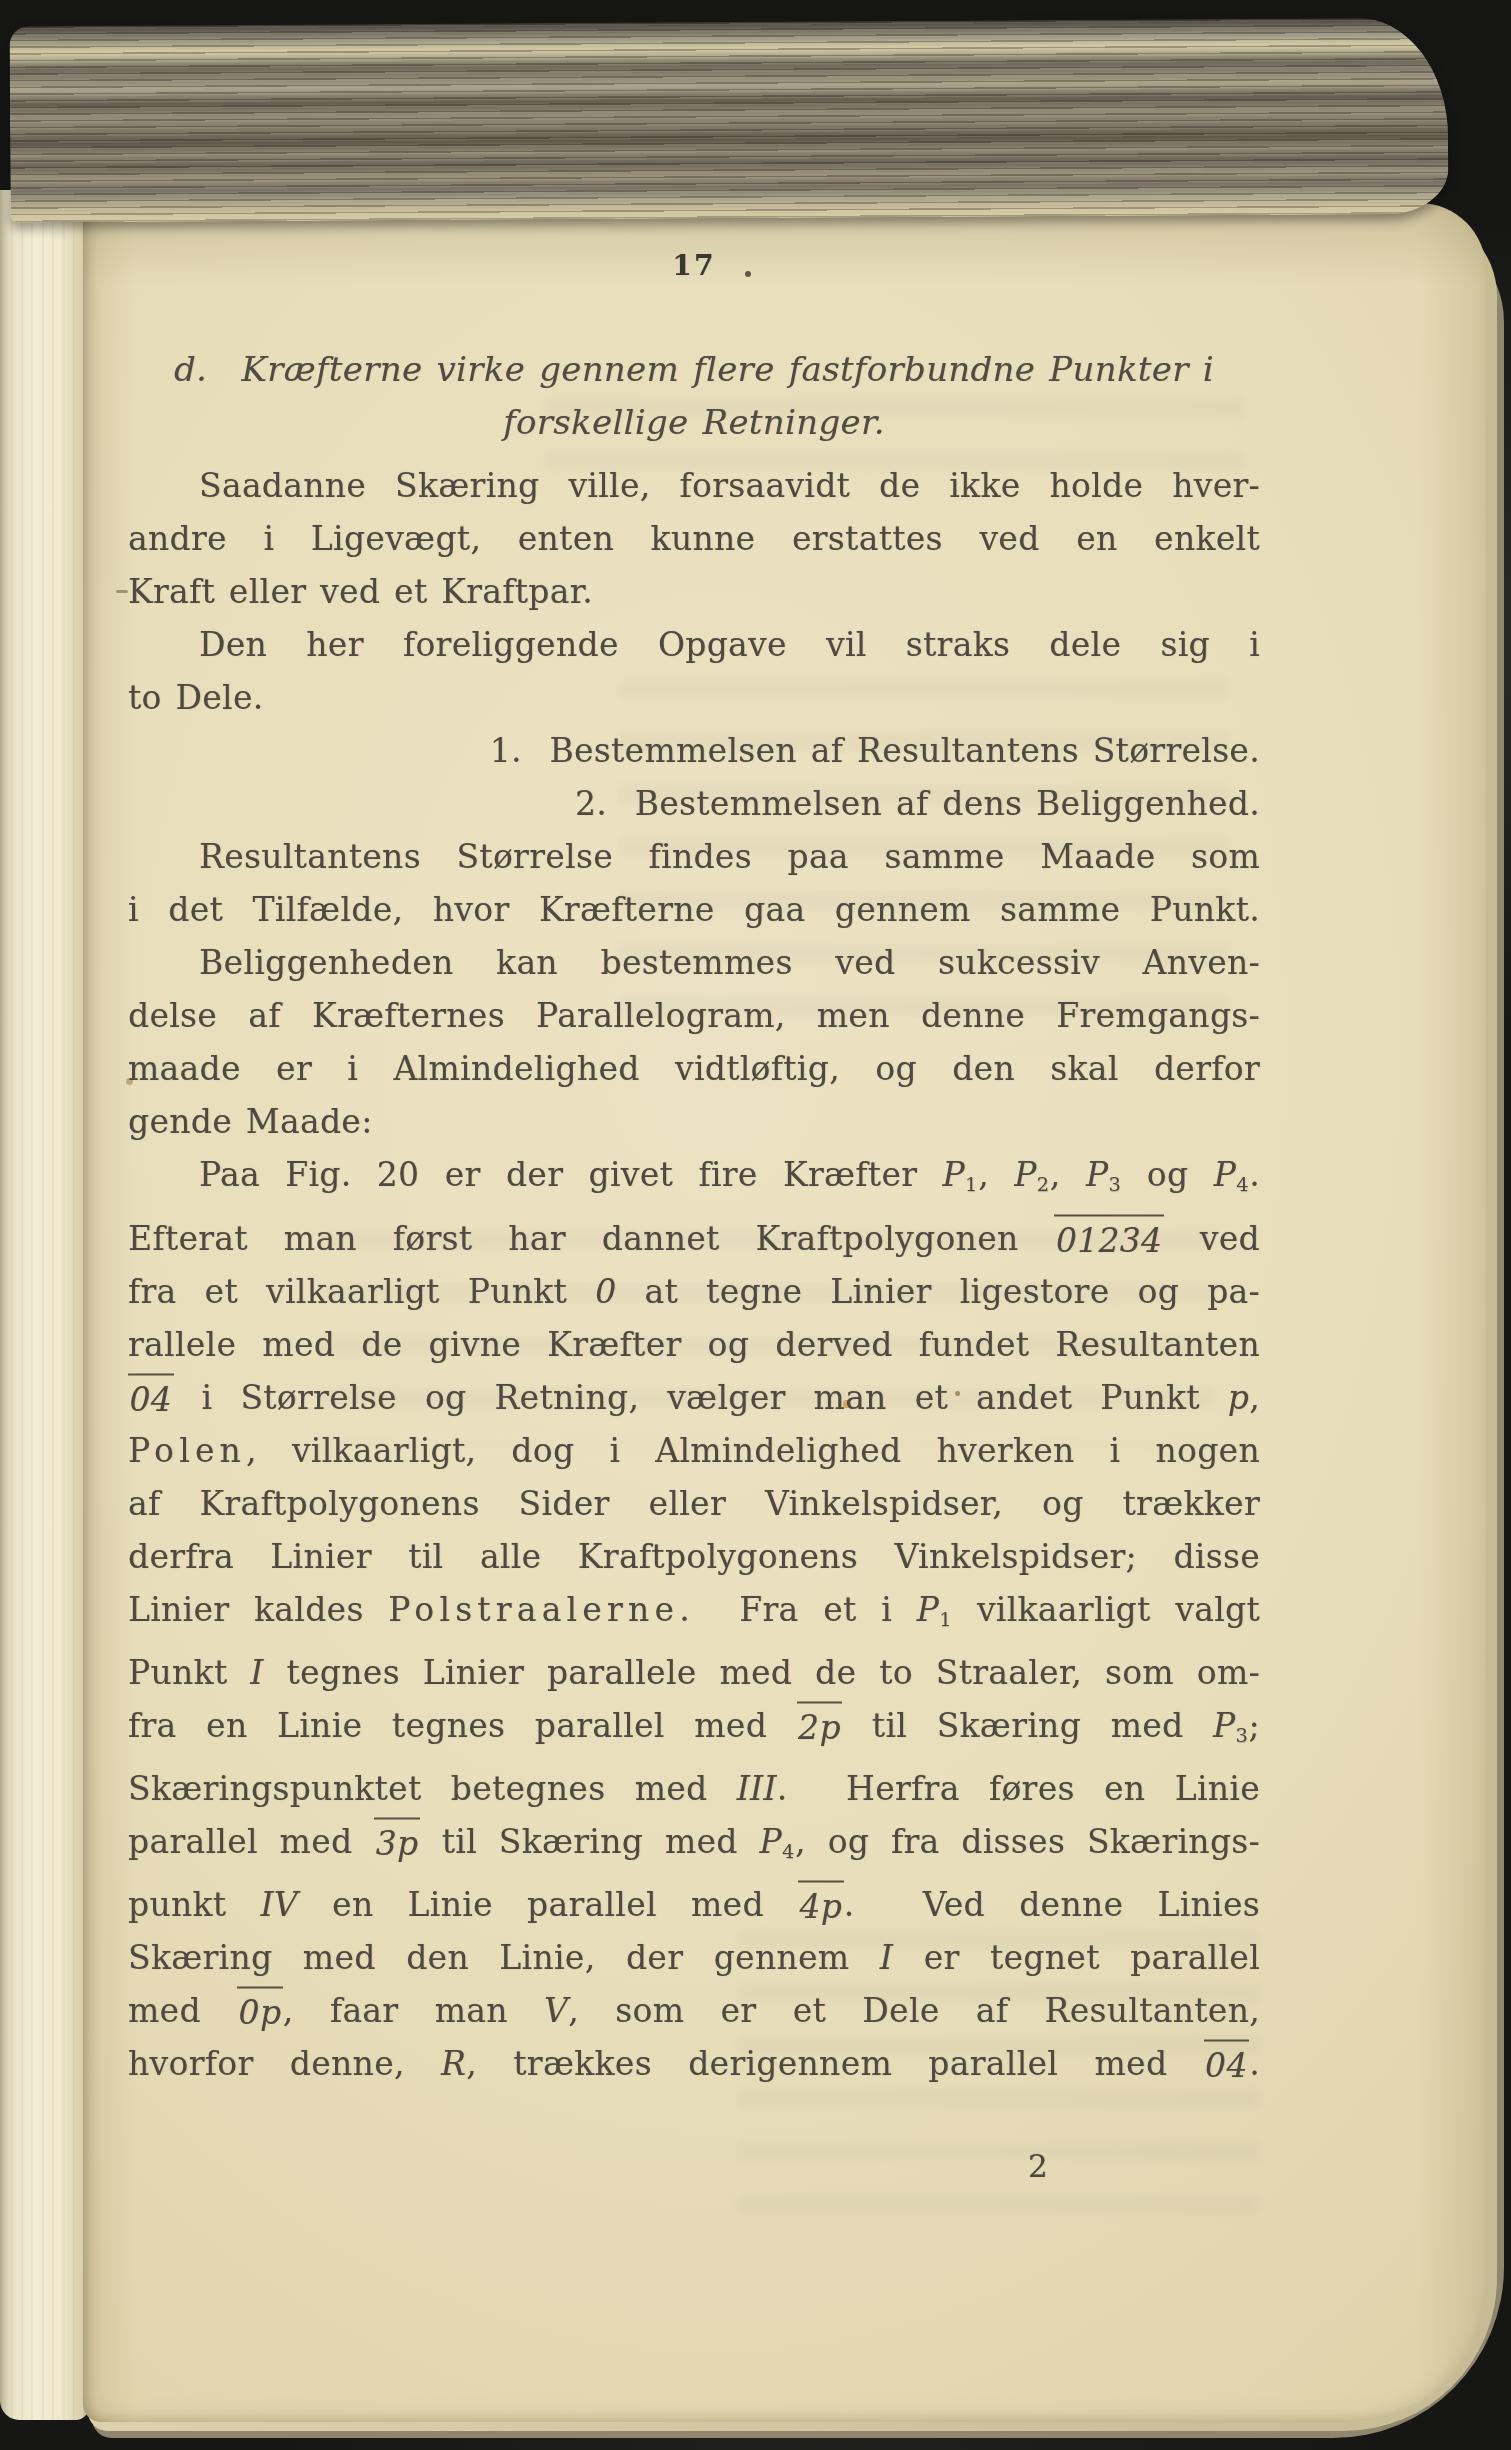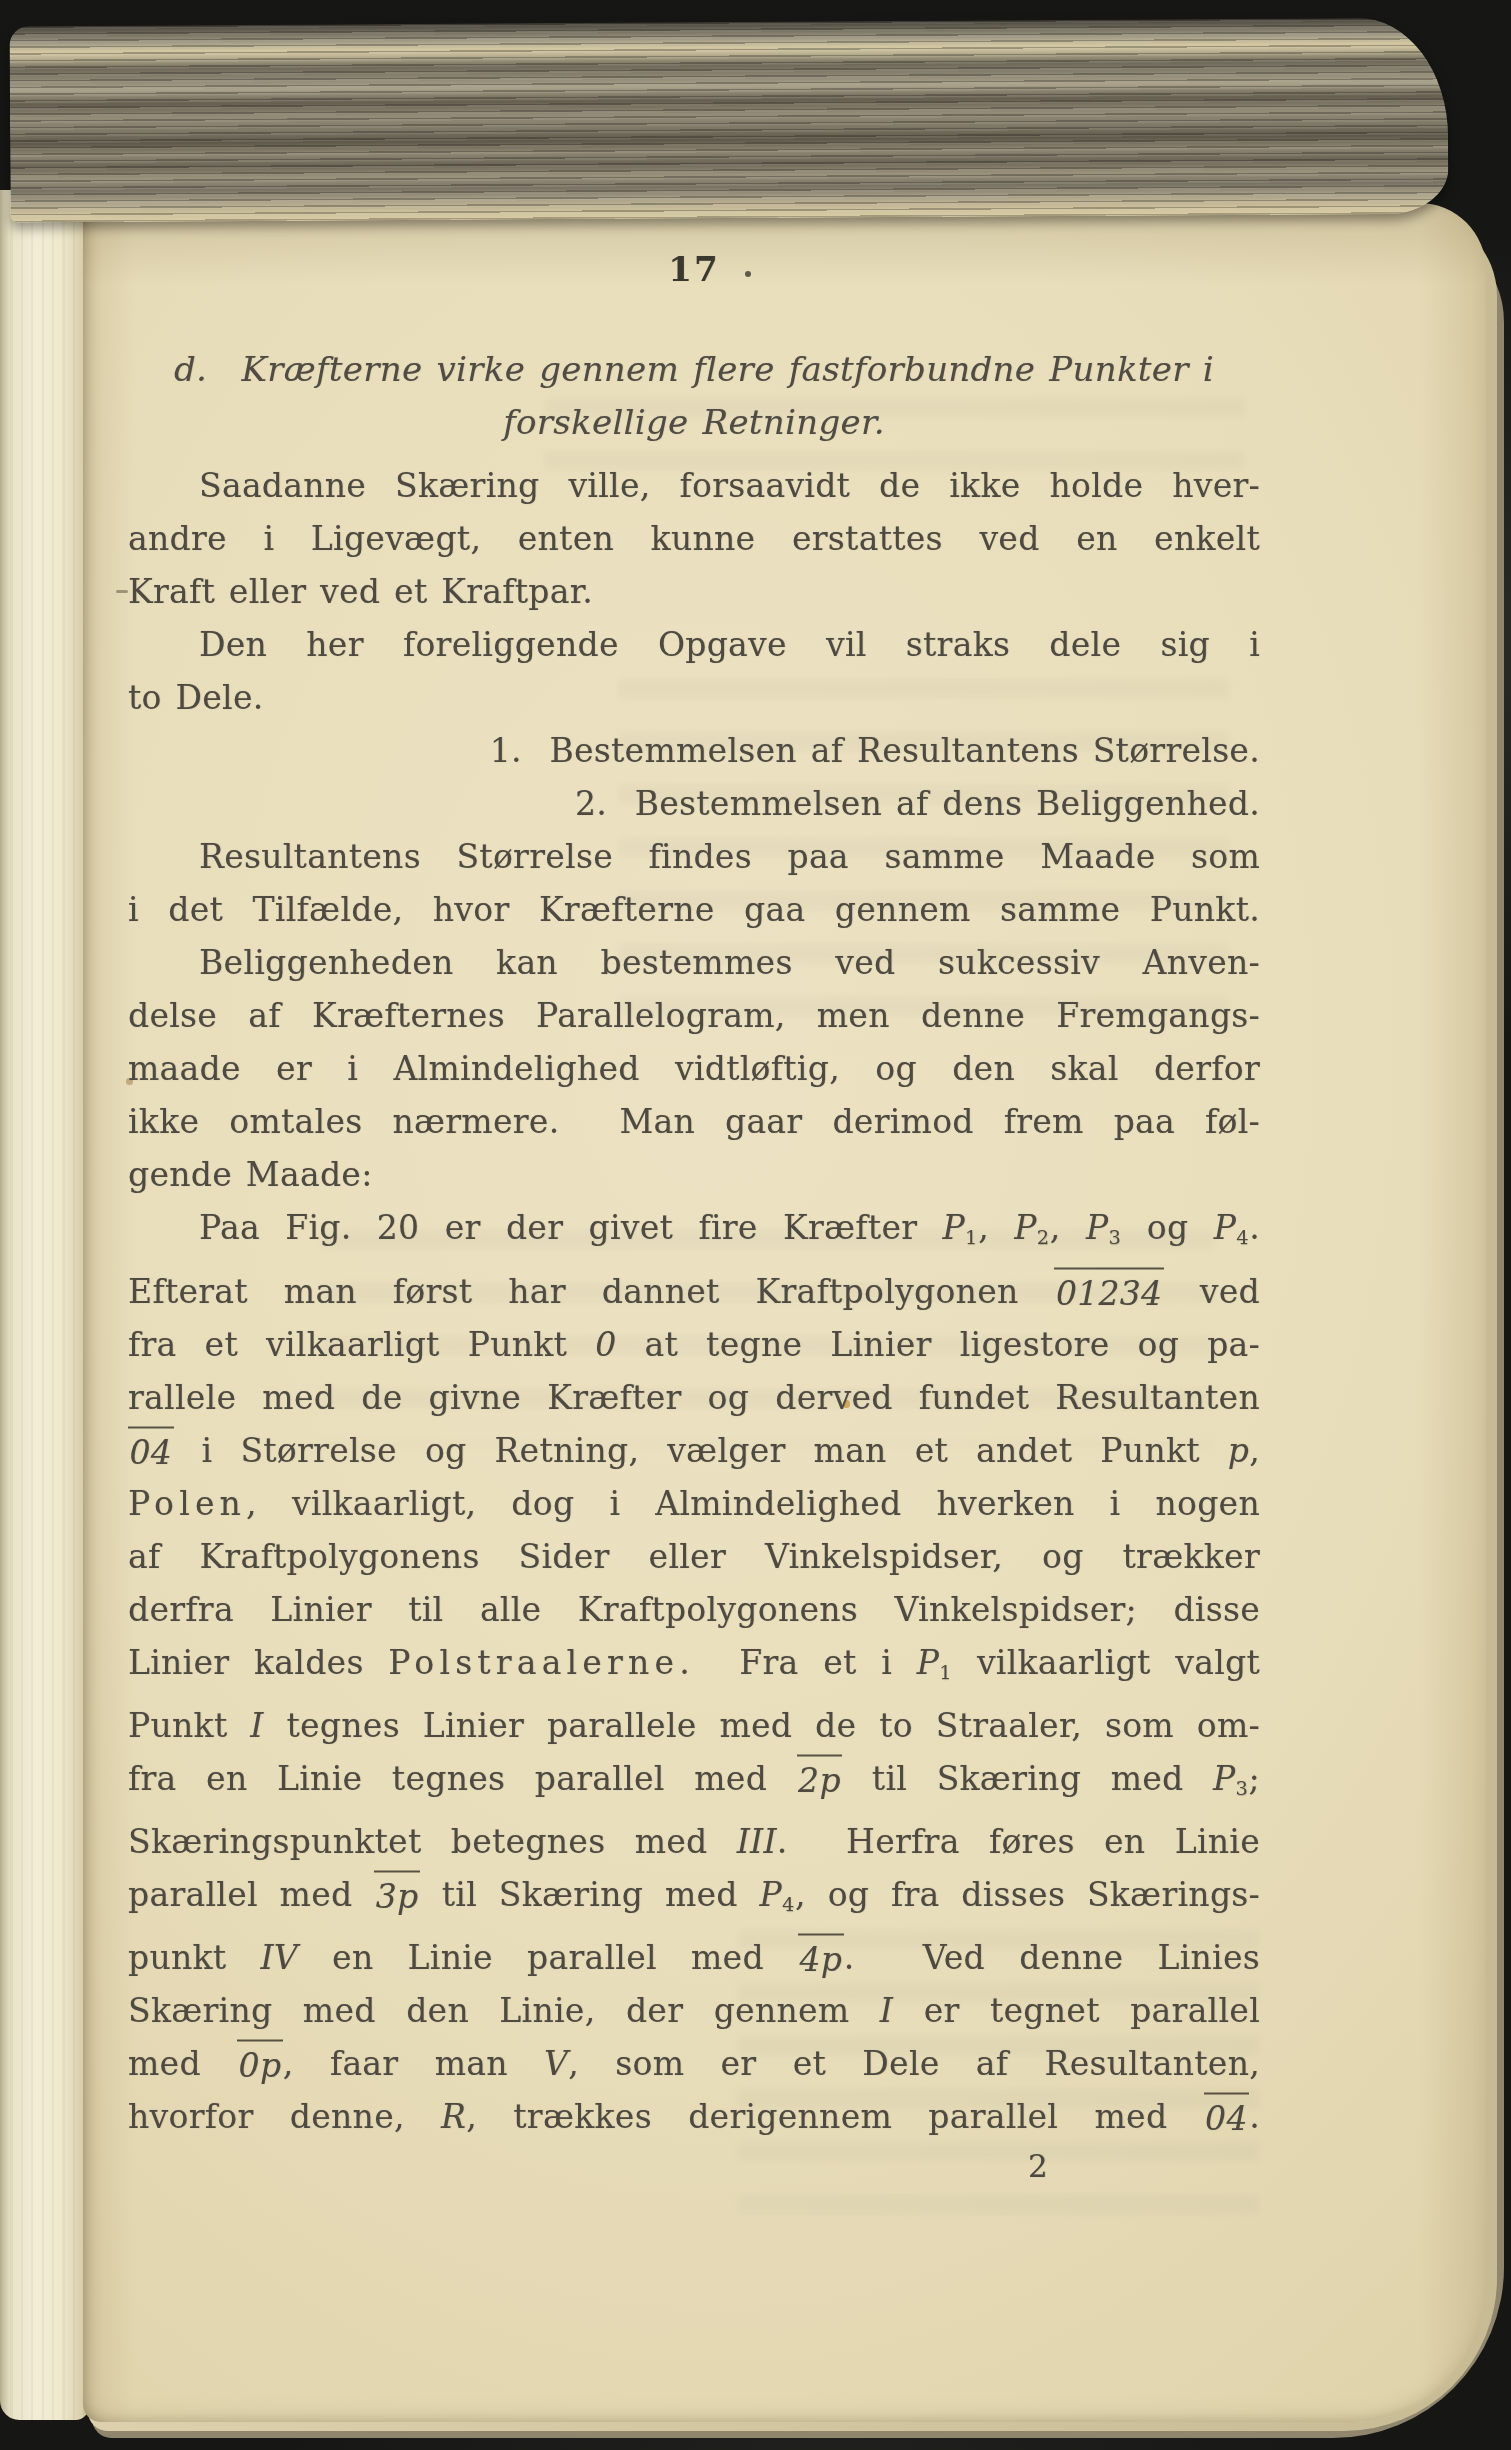--- a/index.html
+++ b/index.html
@@ -82,21 +82,21 @@
   .i{font-style:italic;}
   .sp{letter-spacing:5.2px;}
   .sub{font-size:19.4px;vertical-align:-5.2px;letter-spacing:0.7px;}
   .ov{
     display:inline-block;font-style:italic;line-height:1.2;
     border-top:2.2px solid rgba(74,69,58,0.92);
     padding:3.7px 1.5px 0 1.5px;transform:translateY(1.5px);
   }
   .page-number{
     position:absolute;left:45px;top:46px;width:1132px;text-align:center;
-    font-weight:bold;font-size:34px;letter-spacing:2.2px;color:#3b382f;
+    font-weight:bold;font-size:28px;letter-spacing:2.2px;color:#3b382f;
     text-shadow:0.4px 0.4px 0.7px rgba(60,55,45,0.4);
   }
   .signature{
     position:absolute;left:945px;top:1945px;
     font-size:31px;color:#4b4840;
     text-shadow:0.4px 0.4px 0.7px rgba(60,55,45,0.4);
   }
   .speck{position:absolute;border-radius:50%;}
   .speck.s1{left:662px;top:68px;width:6px;height:6px;background:rgba(70,65,55,0.85);}
   .speck.s2{left:760px;top:1197px;width:6.7px;height:8.2px;background:rgba(201,151,63,0.75);}
@@ -145,21 +145,20 @@
         <div class="line"><span>Kraft eller ved et Kraftpar.</span></div>
         <div class="line j ind"><span>Den her foreliggende Opgave vil straks dele sig i</span></div>
         <div class="line"><span>to Dele.</span></div>
         <div class="line li"><span>1.&nbsp; Bestemmelsen af Resultantens Størrelse.</span></div>
         <div class="line li"><span>2.&nbsp; Bestemmelsen af dens Beliggenhed.</span></div>
         <div class="line j ind"><span>Resultantens Størrelse findes paa samme Maade som</span></div>
         <div class="line j"><span>i det Tilfælde, hvor Kræfterne gaa gennem samme Punkt.</span></div>
         <div class="line j ind"><span>Beliggenheden kan bestemmes ved sukcessiv Anven-</span></div>
         <div class="line j"><span>delse af Kræfternes Parallelogram, men denne Fremgangs-</span></div>
         <div class="line j"><span>maade er i Almindelighed vidtløftig, og den skal derfor</span></div>
-        <div class="line j"><span>ikke omtales nærmere.&nbsp; Man gaar derimod frem paa føl-</span></div>
         <div class="line"><span>gende Maade:</span></div>
         <div class="line j ind"><span>Paa Fig. 20 er der givet fire Kræfter </span><span class="i">P</span><span class="sub">1</span><span>, </span><span class="i">P</span><span class="sub">2</span><span>, </span><span class="i">P</span><span class="sub">3</span><span> og </span><span class="i">P</span><span class="sub">4</span><span>.</span></div>
         <div class="line j"><span>Efterat man først har dannet Kraftpolygonen </span><span class="ov">01234</span><span> ved</span></div>
         <div class="line j"><span>fra et vilkaarligt Punkt </span><span class="i">0</span><span> at tegne Linier ligestore og pa-</span></div>
         <div class="line j"><span>rallele med de givne Kræfter og derved fundet Resultanten</span></div>
         <div class="line j"><span class="ov">04</span><span> i Størrelse og Retning, vælger man et andet Punkt </span><span class="i">p</span><span>,</span></div>
         <div class="line j"><span class="sp">Polen</span><span>, vilkaarligt, dog i Almindelighed hverken i nogen</span></div>
         <div class="line j"><span>af Kraftpolygonens Sider eller Vinkelspidser, og trækker</span></div>
         <div class="line j"><span>derfra Linier til alle Kraftpolygonens Vinkelspidser; disse</span></div>
         <div class="line j"><span>Linier kaldes </span><span class="sp">Polstraalerne</span><span>.&nbsp; Fra et i </span><span class="i">P</span><span class="sub">1</span><span> vilkaarligt valgt</span></div>

